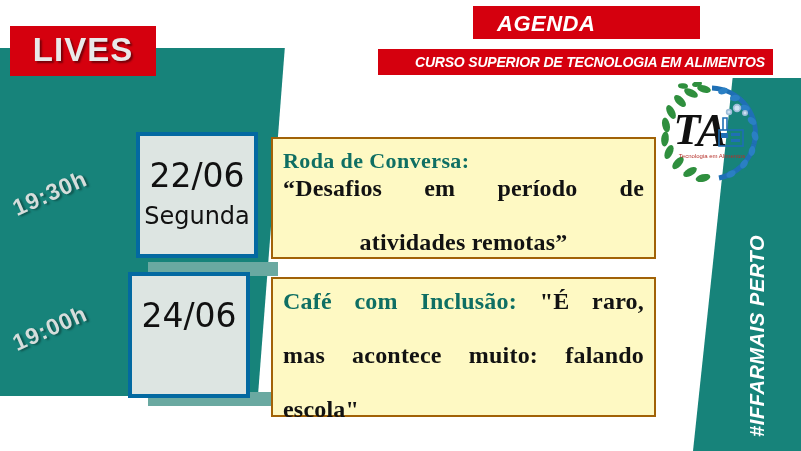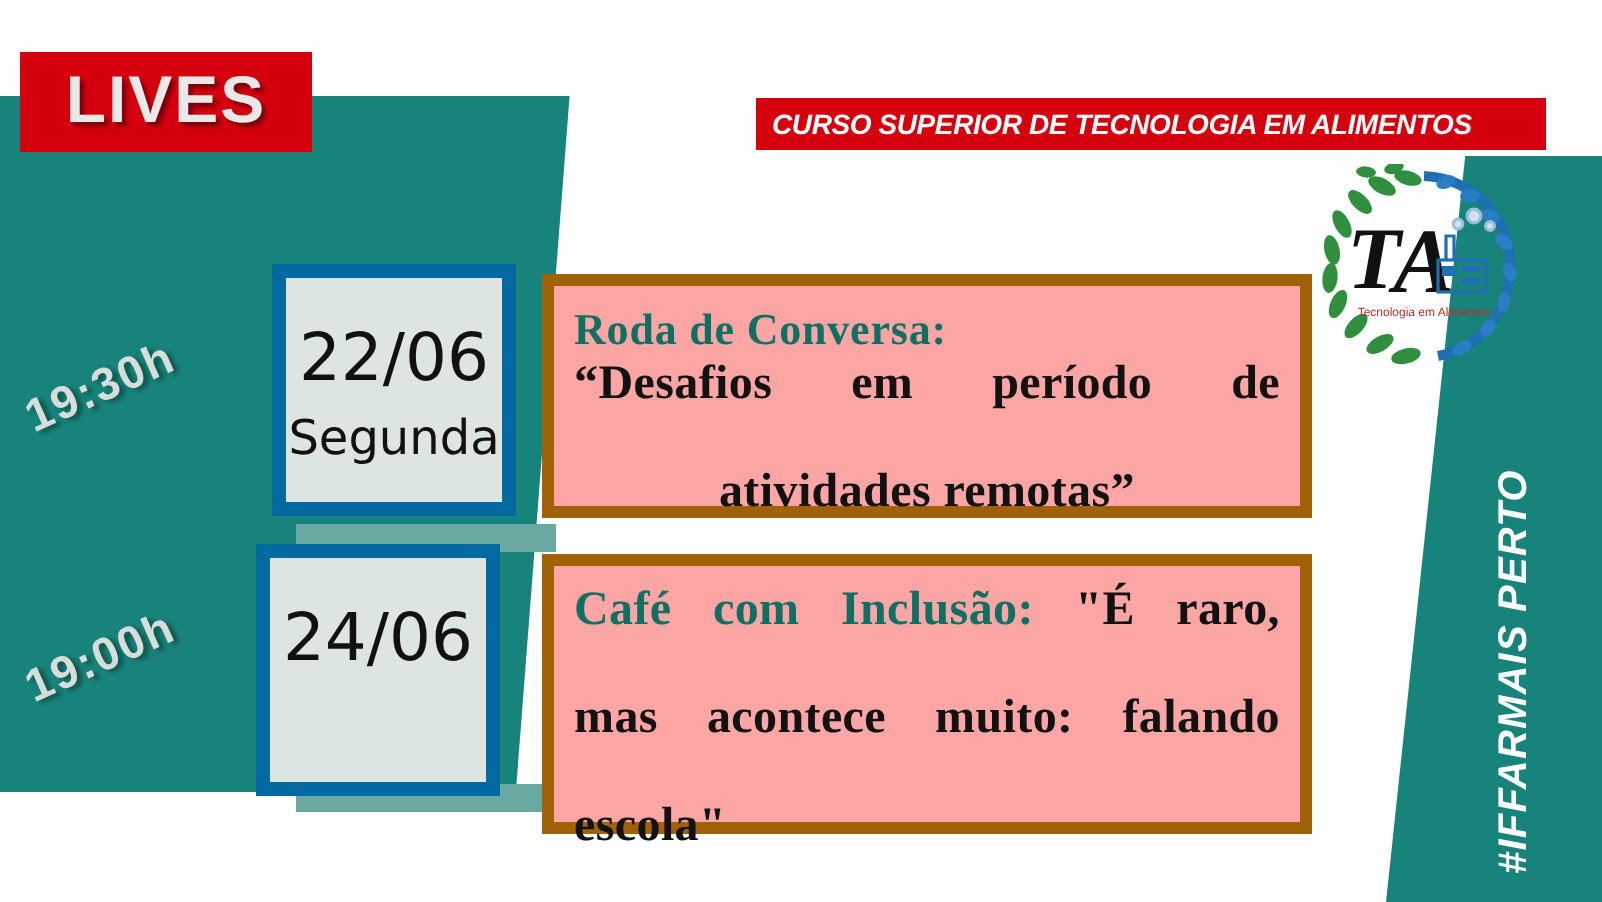--- a/index.html
+++ b/index.html
@@ -106,20 +106,21 @@
     width:395px;height:26px;
     background:#d5000e;
   }
   .bar-curso span{
     display:block;
     padding:5px 0 0 8px;
     color:#ffffff;
     font-size:14px;font-style:italic;font-weight:bold;
     letter-spacing:-.2px;
     white-space:nowrap;
+    margin-left:29px;
   }
 
   
   .ta-logo{
     position:absolute;
     left:657px;top:82px;
     width:110px;height:102px;
   }
   .ta-logo svg{display:block;}
   .hashtag-wrap{
@@ -158,21 +159,21 @@
     position:absolute;
     background:#6aa9a1;
   }
   .sh-1{left:148px;top:262px;width:130px;height:14px;}
   .sh-2{left:148px;top:392px;width:130px;height:14px;}
 
   .date-box{
     position:absolute;
     width:122px;height:126px;
     background:#dde5e2;
-    border:7px solid #0369a1;
+    border:4px solid #0369a1;
     box-sizing:border-box;
     text-align:center;
   }
   .date-box .dnum{
     display:block;
     margin-top:22px;
     font-size:33px;
     color:#111;
     letter-spacing:0px;
     line-height:36px;
@@ -183,22 +184,22 @@
     display:block;
     margin-top:8px;
     font-size:24px;
     color:#111;
     font-family:"DejaVu Sans", sans-serif;
     font-weight:400;
   }
 
   .content-box{
     position:absolute;
-    background:#fca5a5;
-    border:6px solid #a16207;
+    background:#fef9c3;
+    border:2px solid #a16207;
     box-sizing:border-box;
   }
   .cb-1{left:271px;top:137px;width:385px;height:122px;}
   .cb-2{left:271px;top:277px;width:385px;height:140px;}
 
   .cb-inner{padding:8px 10px 4px 10px;}
 
   .ev-title{
     font-family:"Liberation Serif", serif;
     font-weight:bold;
@@ -243,20 +244,23 @@
 <div id="poster">
 
   <div class="teal-left-2"></div>
   <div class="teal-right"></div>
 
   <div class="lives-badge">
     <span>LIVES</span>
   </div>
 
 
+  <div class="bar-agenda">
+    <span>AGENDA</span>
+  </div>
   <div class="bar-curso">
     <span>CURSO SUPERIOR DE TECNOLOGIA EM ALIMENTOS</span>
   </div>
 
   <div class="ta-logo">
     <svg width="110" height="102" viewBox="0 0 110 102" xmlns="http://www.w3.org/2000/svg">
       <g>
 
         <path d="M55 6 A45 45 0 0 1 97 62" fill="none" stroke="#1f6fb5" stroke-width="5"></path>
         <path d="M97 62 A45 45 0 0 1 62 96" fill="none" stroke="#1f6fb5" stroke-width="5"></path>

